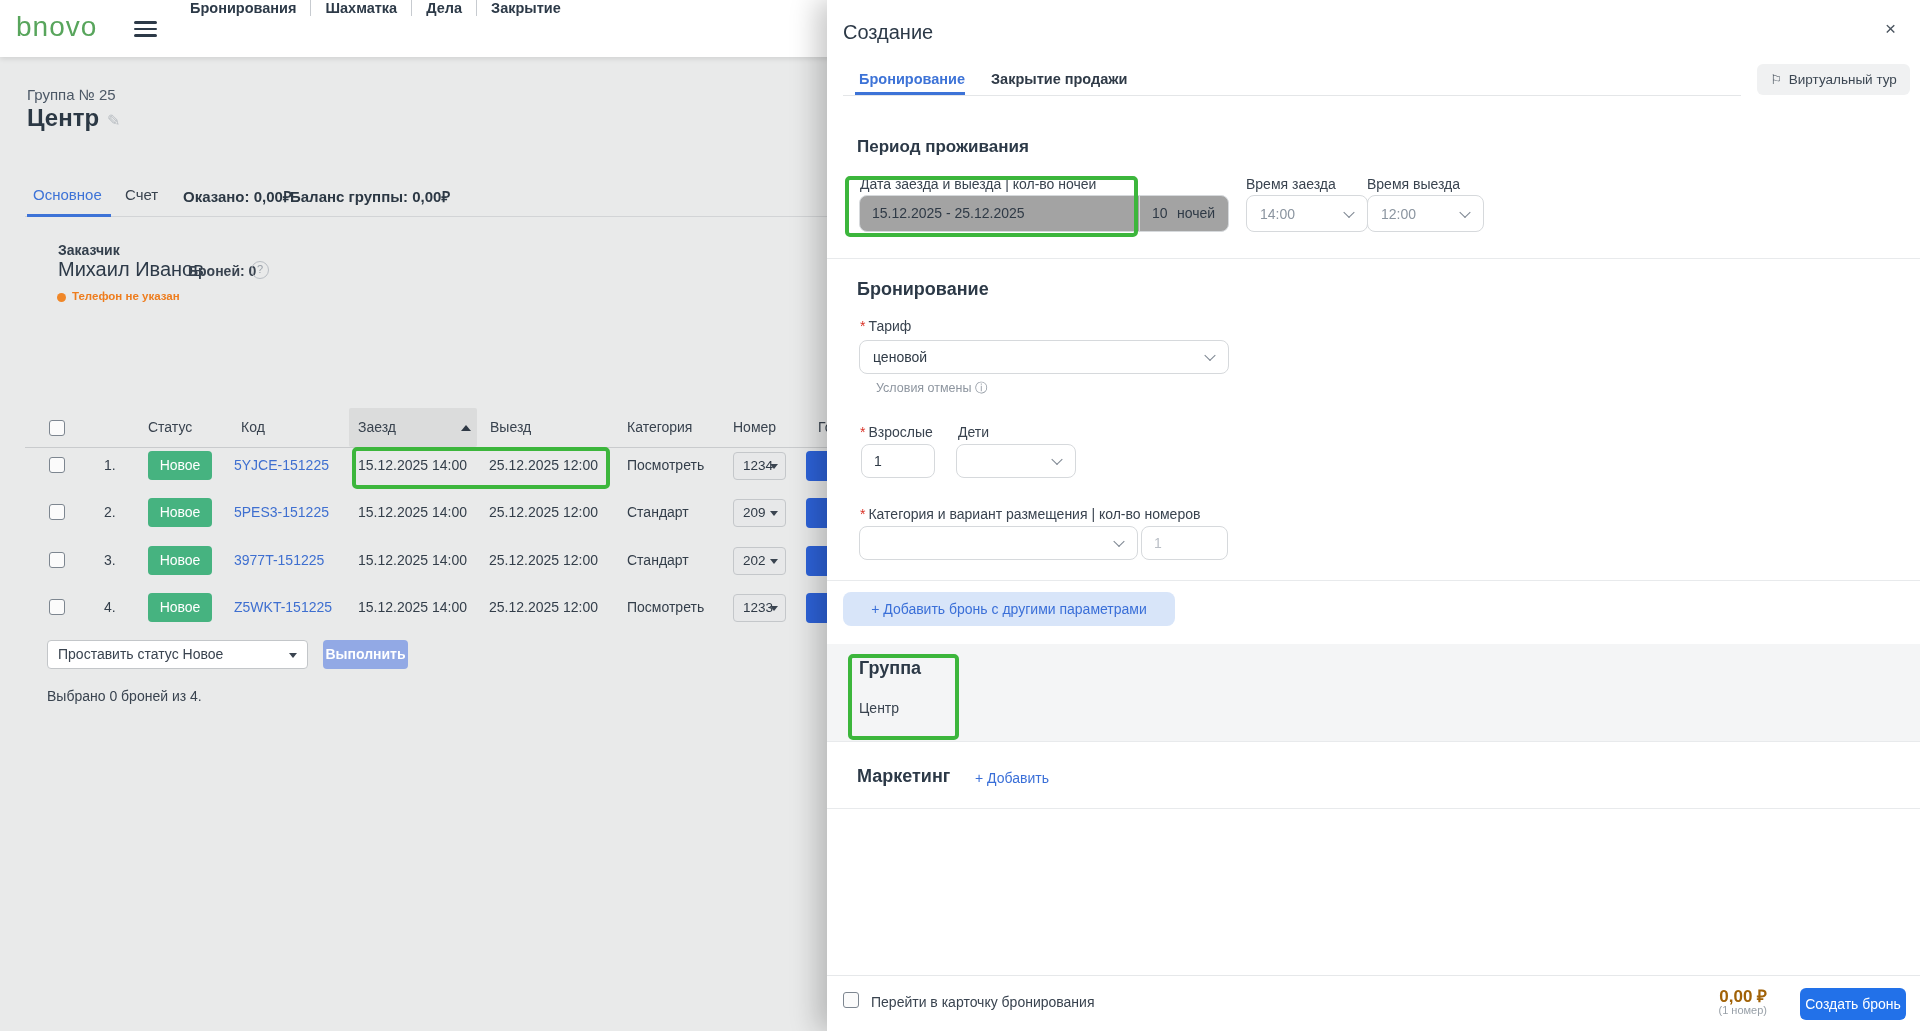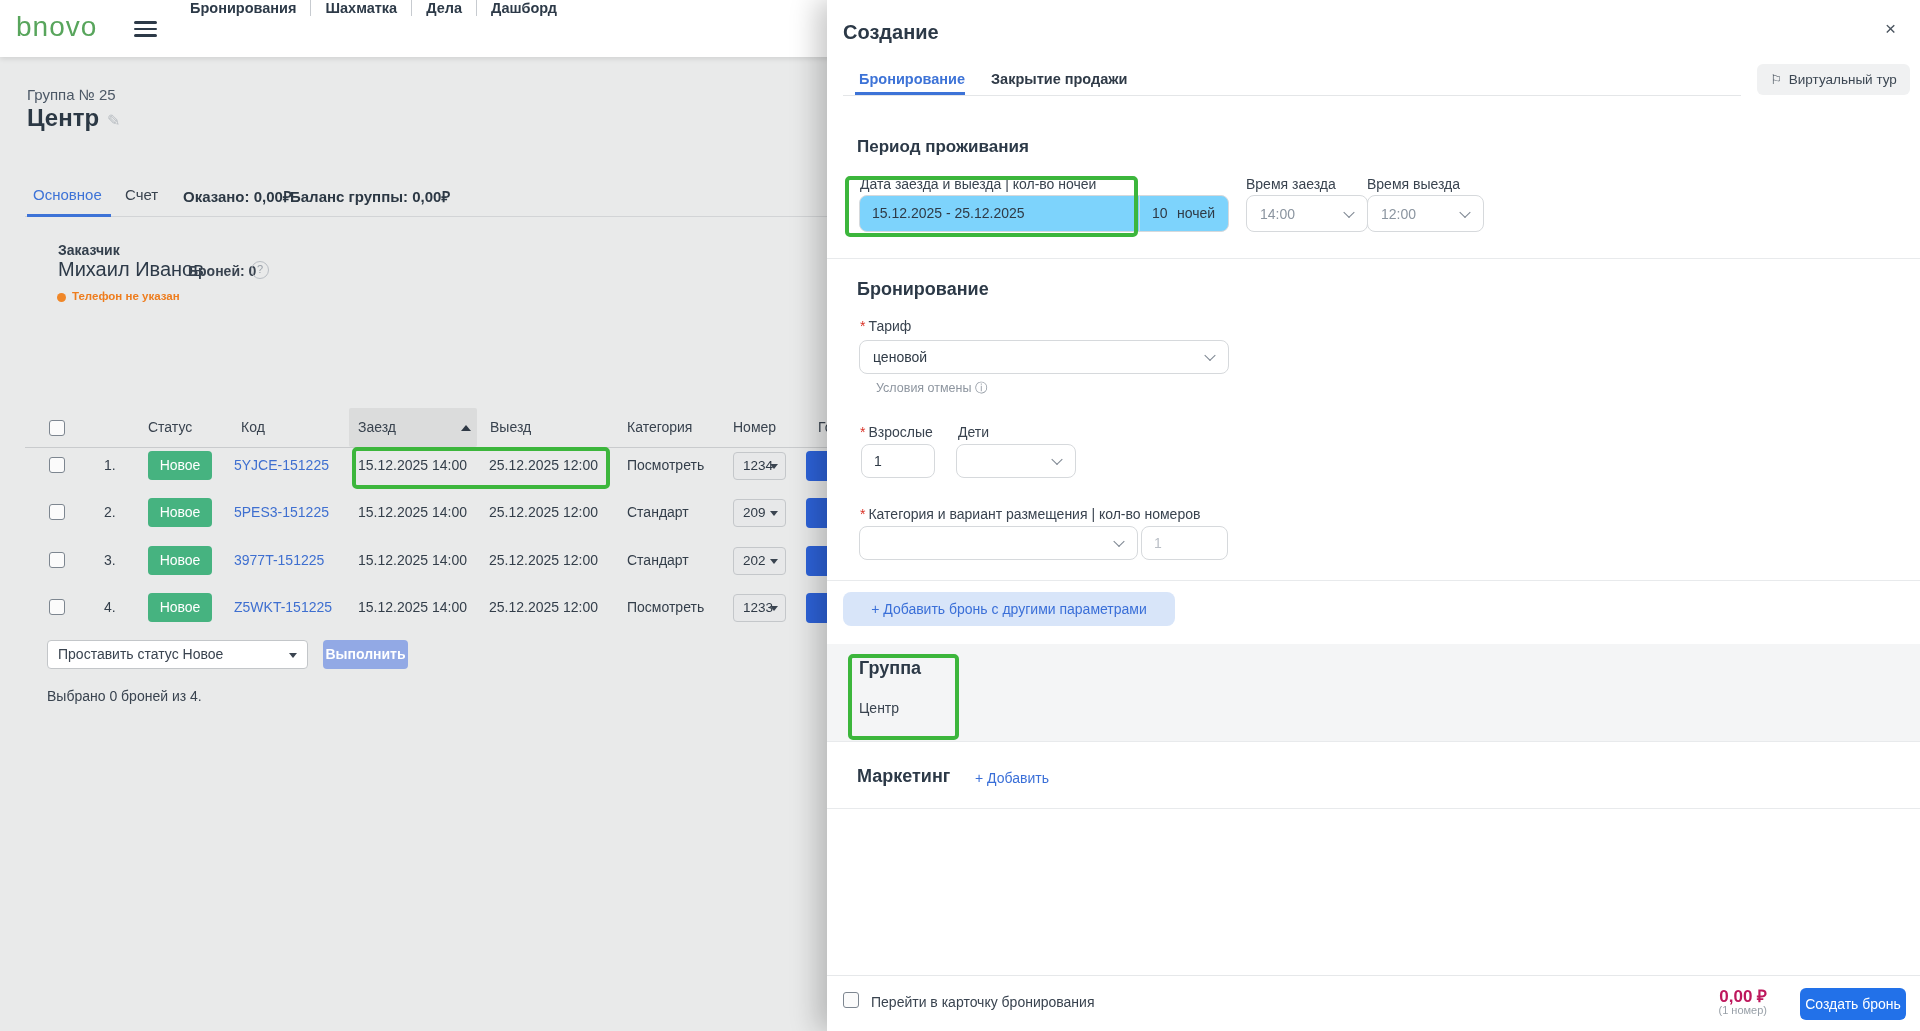--- a/index.html
+++ b/index.html
@@ -80,38 +80,38 @@
   .bulk-summary { left:47px; top:688px; font-size:14px; color:#39434f; }
 
   
   .anno { position:absolute; border:4px solid #3cb63c; border-radius:5px; z-index:6;
     pointer-events:none; }
   .anno-row { left:352px; top:447px; width:258px; height:42px; }
 
   
   .panel { position:absolute; left:827px; top:0; width:1093px; height:1031px;
     background:#ffffff; box-shadow:-10px 0 26px rgba(0,0,0,.22); z-index:10; }
-  .p-title { left:16px; top:21px; font-size:20px; font-weight:bold; color:#2c3947; }
+  .p-title { left:16px; top:21px; font-size:20px; font-weight:normal; color:#2c3947; }
   .p-close { left:1058px; top:18px; font-size:19px; color:#4a545f; cursor:pointer; }
   .p-tab { top:71px; font-size:14.5px; font-weight:bold; color:#2f3a47; cursor:pointer; }
   .p-tab.active { color:#3d73d7; }
   .p-tab-underline { left:28px; top:92px; width:110px; height:3px; background:#3d73d7; }
   .p-tab-line { left:16px; top:95px; width:898px; height:1px; background:#e4e6e8; }
   .vtour { left:930px; top:64px; width:153px; height:31px; background:#f0f1f2;
     border-radius:6px; cursor:pointer; display:flex; align-items:center;
     justify-content:center; gap:7px; font-size:13.5px; color:#3b4652; }
   .vtour .flag { font-size:13px; color:#3b4652; }
 
   .sec-h17 { font-size:17px; font-weight:bold; color:#2c3947; }
   .sec-h18 { font-size:18px; font-weight:bold; color:#2c3947; }
   .f-label { font-size:14px; color:#39434f; }
   .req { color:#d93025; margin-right:3px; }
   .divider { left:0; width:1093px; height:1px; background:#e8eaec; }
 
-  .dategroup { left:32px; top:195px; width:370px; height:37px; background:#7dd3fc;
+  .dategroup { left:32px; top:195px; width:370px; height:37px; background:#a3a3a3;
     border:1px solid #d6d9dc; border-radius:8px; cursor:pointer; }
   .dategroup .dsep { position:absolute; left:279px; top:0; width:1px; height:35px; background:#d6d9dc; }
   .dval { position:absolute; left:12px; top:0; line-height:35px; font-size:14px; color:#2f3a46; }
   .nval { position:absolute; left:292px; top:0; line-height:35px; font-size:14px; color:#2f3a46; }
   .nunit { position:absolute; left:317px; top:0; line-height:35px; font-size:14px; color:#2f3a46; }
 
   .sel { background:#fff; border:1px solid #d6d9dc; border-radius:8px; cursor:pointer;
     font-size:14px; color:#2f3a46; }
   .sel .chev { position:absolute; right:14px; top:50%; width:8px; height:8px;
     border-right:1.7px solid #7c8590; border-bottom:1.7px solid #7c8590;
@@ -134,21 +134,21 @@
   .anno-date { left:18px; top:176px; width:293px; height:61px; }
   .anno-group { left:21px; top:654px; width:111px; height:86px; }
 
   .mkt-link { left:148px; top:770px; font-size:14px; color:#3a6fd8; cursor:pointer; }
 
   .p-footer { left:0; top:975px; width:1093px; height:40px; background:#fff;
     border-top:1px solid #e6e8ea; }
   .foot-chk { position:absolute; left:16px; top:16px; }
   .foot-label { position:absolute; left:44px; top:18px; font-size:14px; color:#39434f; }
   .total { position:absolute; left:770px; top:8px; width:170px; text-align:right;
-    font-size:17px; font-weight:bold; color:#be185d; }
+    font-size:17px; font-weight:bold; color:#a16207; }
   .total-note { position:absolute; left:770px; top:28px; width:170px; text-align:right;
     font-size:11px; color:#98a0a8; }
   .create-btn { position:absolute; left:973px; top:12px; width:106px; height:32px;
     background:#2271e9; border:none; border-radius:6px; color:#fff; font-size:14px;
     font-family:"Liberation Sans", sans-serif; cursor:pointer; }
 
   .clip { overflow:hidden; white-space:nowrap; }
 </style>
 </head>
 <body>
@@ -160,21 +160,21 @@
       <div></div>
       <div></div>
     </div>
   <div class="mainnav">
     <span class="nav-item">Бронирования</span>
     <span class="sep"></span>
     <span class="nav-item">Шахматка</span>
     <span class="sep"></span>
     <span class="nav-item">Дела</span>
     <span class="sep"></span>
-    <span class="nav-item">Дашборд</span>
+    <span class="nav-item">Закрытие</span>
   </div>
 </div>
 
 <div class="abs group-label">Группа № 25</div>
 <div class="abs group-name">
   <span>Центр</span><span class="pencil">✎</span>
 </div>
 
 <div class="abs tabs-line"></div>
 <div class="abs ltab active" style="left:33px;">Основное</div>

